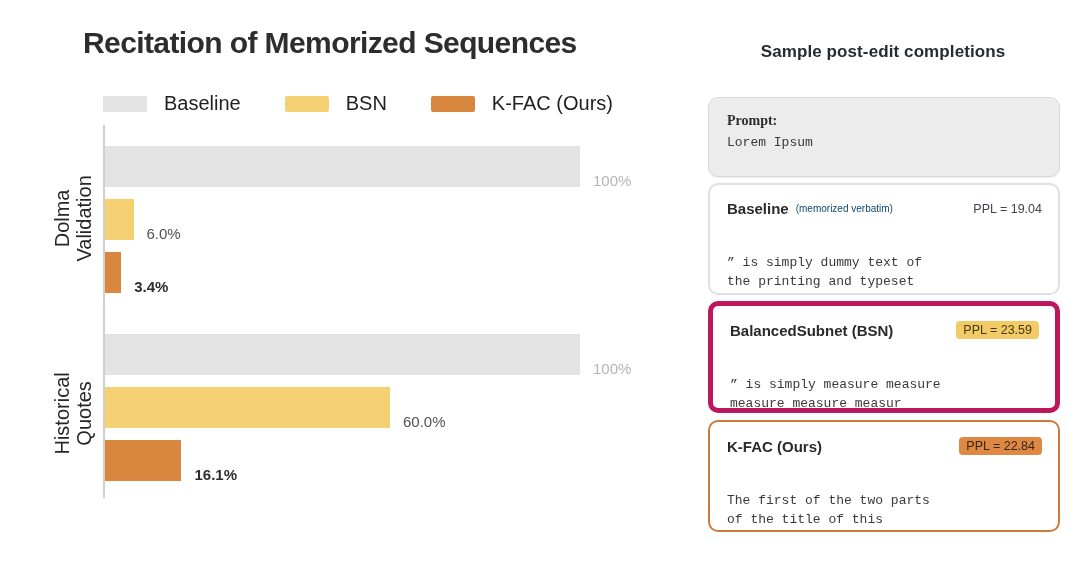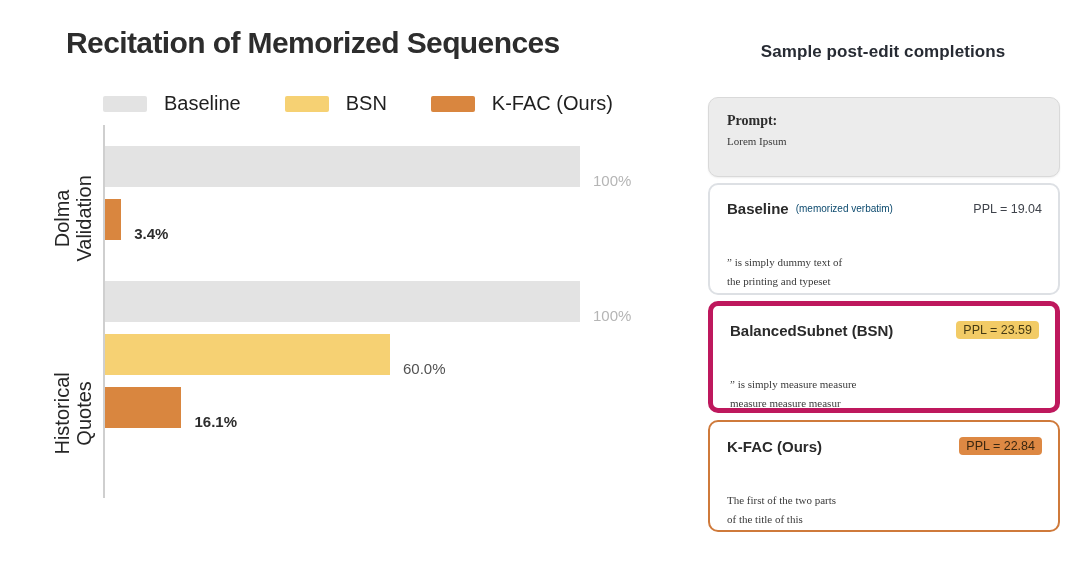--- a/index.html
+++ b/index.html
@@ -6,21 +6,21 @@
   html,body { width:1080px; height:564px; }
   body {
     position:relative;
     background:#ffffff;
     font-family:"Liberation Sans", sans-serif;
     overflow:hidden;
   }
 
   
   .chart-title {
-    position:absolute; left:66px; top:26px;
+    position:absolute; left:83px; top:26px;
     font-size:30px; font-weight:bold; color:#2d2d2d;
     letter-spacing:-0.6px; white-space:nowrap;
   }
   .legend {
     position:absolute; left:103px; top:92px;
     display:flex; align-items:center;
   }
   .legend-item { display:flex; align-items:center; margin-right:44px; }
   .legend-swatch { width:44px; height:16px; border-radius:2px; margin-right:17px; }
   .legend-label { font-size:20px; color:#1f1f1f; }
@@ -63,22 +63,22 @@
     border-radius:10px; background:#ffffff;
   }
   .prompt-card {
     top:97px; height:80px;
     background:#ececec; border:1px solid #d9d9d9;
     box-shadow:0 1px 2px rgba(0,0,0,0.07);
     padding:15px 18px;
   }
   .prompt-label { font-weight:bold; font-size:14px; color:#2d2d2d; margin-bottom:6px;font-family:Liberation Serif, serif; }
   .prompt-text, .card-body {
-    font-family:Liberation Serif, serif;
-    font-size:11px; color:#3a3a3a;
+    font-family:Liberation Mono, monospace;
+    font-size:13px; color:#3a3a3a;
   }
   .completion-card { padding:15px 16px 12px 17px; height:112px; }
   .card-baseline { top:183px; border:2px solid #dde0e4; }
   .card-bsn      { top:301px; border:5px solid #be185d; }
   .card-kfac     { top:420px; border:2px solid #cf7a3b; }
   .card-header { display:flex; align-items:center; margin-bottom:11px; }
   .card-title { font-weight:bold; font-size:15px; color:#2a2a2a; white-space:nowrap; }
   .card-note  { font-size:10px; color:#0c4a6e; margin-left:7px; white-space:nowrap; }
   .card-ppl   { margin-left:auto; font-size:12.5px; color:#3f434b; white-space:nowrap; }
   .card-ppl.badge-yellow { background:#f2cb66; color:#453a14; padding:2px 7px; border-radius:4px; }
@@ -103,20 +103,24 @@
     <span class="legend-swatch" style="background: rgb(217, 134, 63);"></span>
     <span class="legend-label">K-FAC (Ours)</span>
   </div>
 </div>
 
 <div class="chart-area">
 
   <div class="bar-row">
     <div class="bar s-baseline" style="width: 100%;"></div>
     <div class="val muted">100%</div>
+  </div>
+  <div class="bar-row">
+    <div class="bar s-bsn" style="width: 6%;"></div>
+    <div class="val">6.0%</div>
   </div>
   <div class="bar-row group-gap">
     <div class="bar s-kfac" style="width: 3.4%;"></div>
     <div class="val bold">3.4%</div>
   </div>
 
   <div class="bar-row">
     <div class="bar s-baseline" style="width: 100%;"></div>
     <div class="val muted">100%</div>
   </div>

